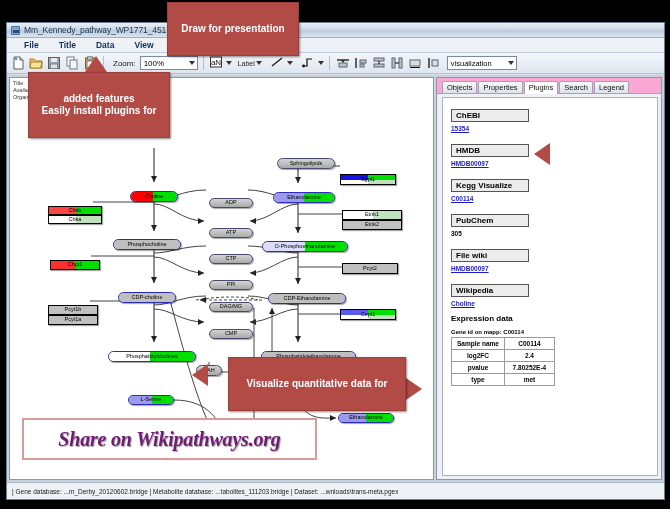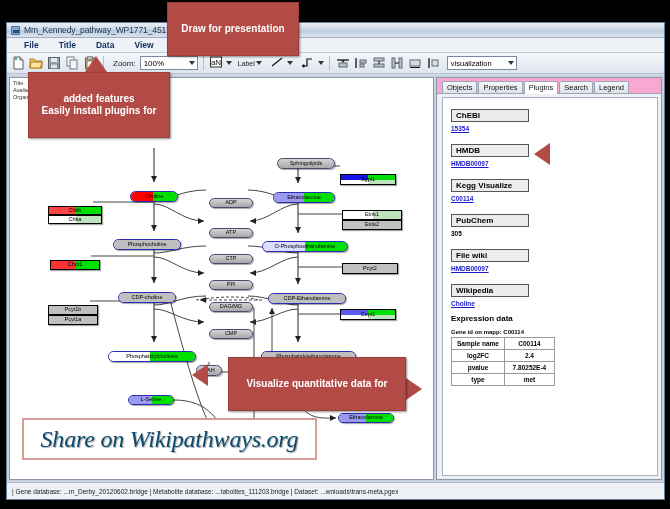--- a/index.html
+++ b/index.html
@@ -221,22 +221,22 @@
     border-left: 16px solid #b24a46;
   }
   .share-banner {
     position: absolute; left: 22px; top: 418px;
     width: 295px; height: 42px; background: #fff;
     border: 2px solid #d99b97; z-index: 45;
     display: flex; align-items: center; justify-content: center;
   }
   .share-banner span {
     font-family: "Liberation Serif", serif;
-    font-style: italic; font-weight: normal;
-    font-size: 24px; color: #0c4a6e;
+    font-style: italic; font-weight: bold;
+    font-size: 20px; color: #701a75;
     text-shadow: 1px 1px 1px rgba(120,120,120,.65);
     letter-spacing: -0.2px;
   }
 </style>
 </head>
 <body>
 
 <div id="root">
 
   <div class="app-window">

